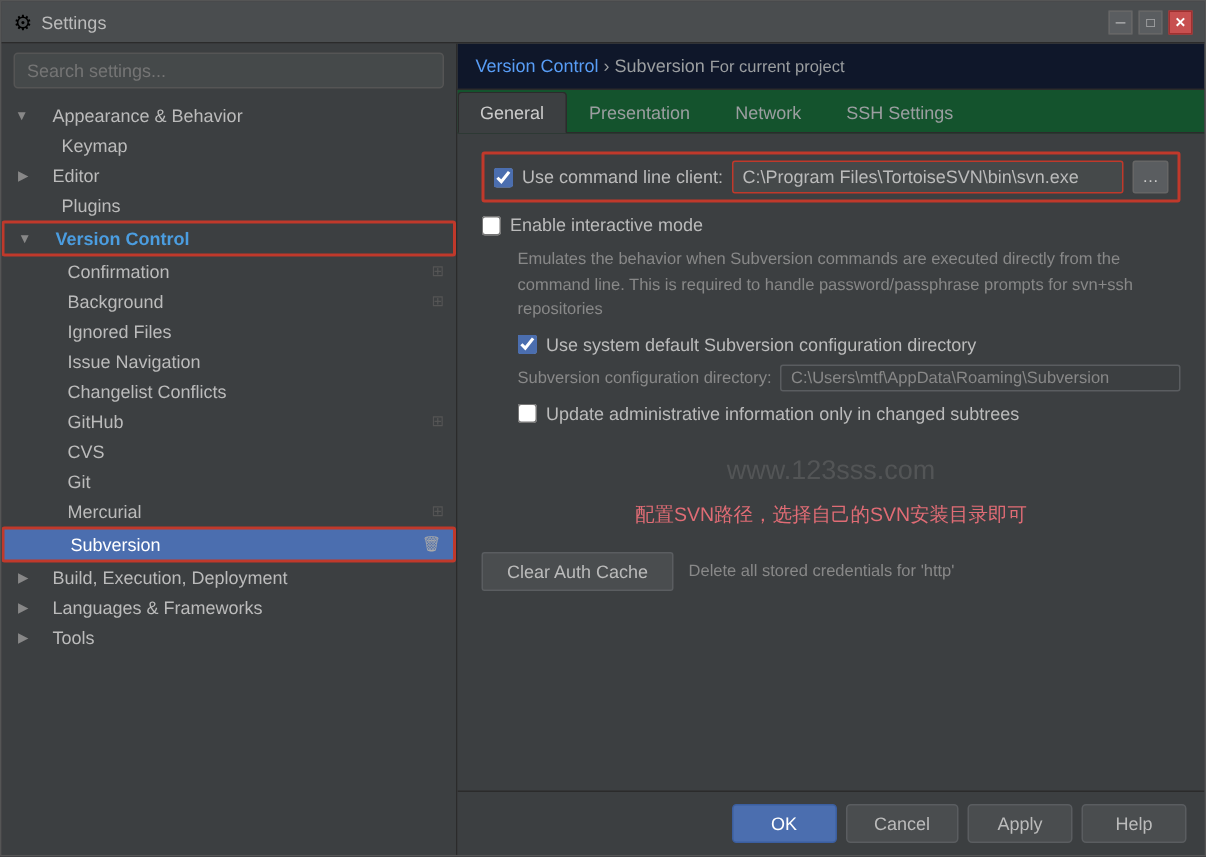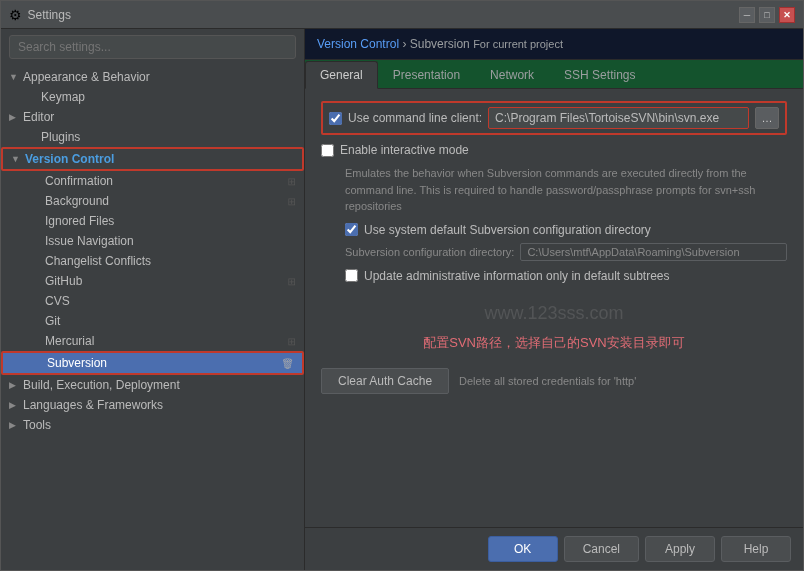--- a/index.html
+++ b/index.html
@@ -89,22 +89,23 @@
       overflow-y: auto;
       flex: 1;
       padding: 2px 0;
     }
     .tree-item {
       padding: 3px 8px 3px 12px;
       color: #bbb;
       cursor: pointer;
       display: flex;
       align-items: center;
-      gap: 4px;
+      gap: 16px;
       user-select: none;
+      text-align: right;
     }
     .tree-item.section-header {
       padding-left: 8px;
     }
     .tree-item.child {
       padding-left: 40px;
     }
     .tree-item.child2 {
       padding-left: 44px;
     }
@@ -472,21 +473,21 @@
           <label for="sys-default">Use system default Subversion configuration directory</label>
         </div>
 
         <div class="dir-row">
           <span class="dir-label">Subversion configuration directory:</span>
           <input class="dir-input" type="text" value="C:\Users\mtf\AppData\Roaming\Subversion" style="">
         </div>
 
         <div class="setting-row indent-row">
           <input type="checkbox" id="update-admin" style="">
-          <label for="update-admin">Update administrative information only in default subtrees</label>
+          <label for="update-admin">Update administrative information only in changed subtrees</label>
         </div>
 
         <div class="watermark">www.123sss.com</div>
         <div class="chinese-note">配置SVN路径，选择自己的SVN安装目录即可</div>
 
         <div class="clear-cache-row">
           <button class="clear-cache-btn">Clear Auth Cache</button>
           <span class="delete-label">Delete all stored credentials for 'http'</span>
         </div>
 

